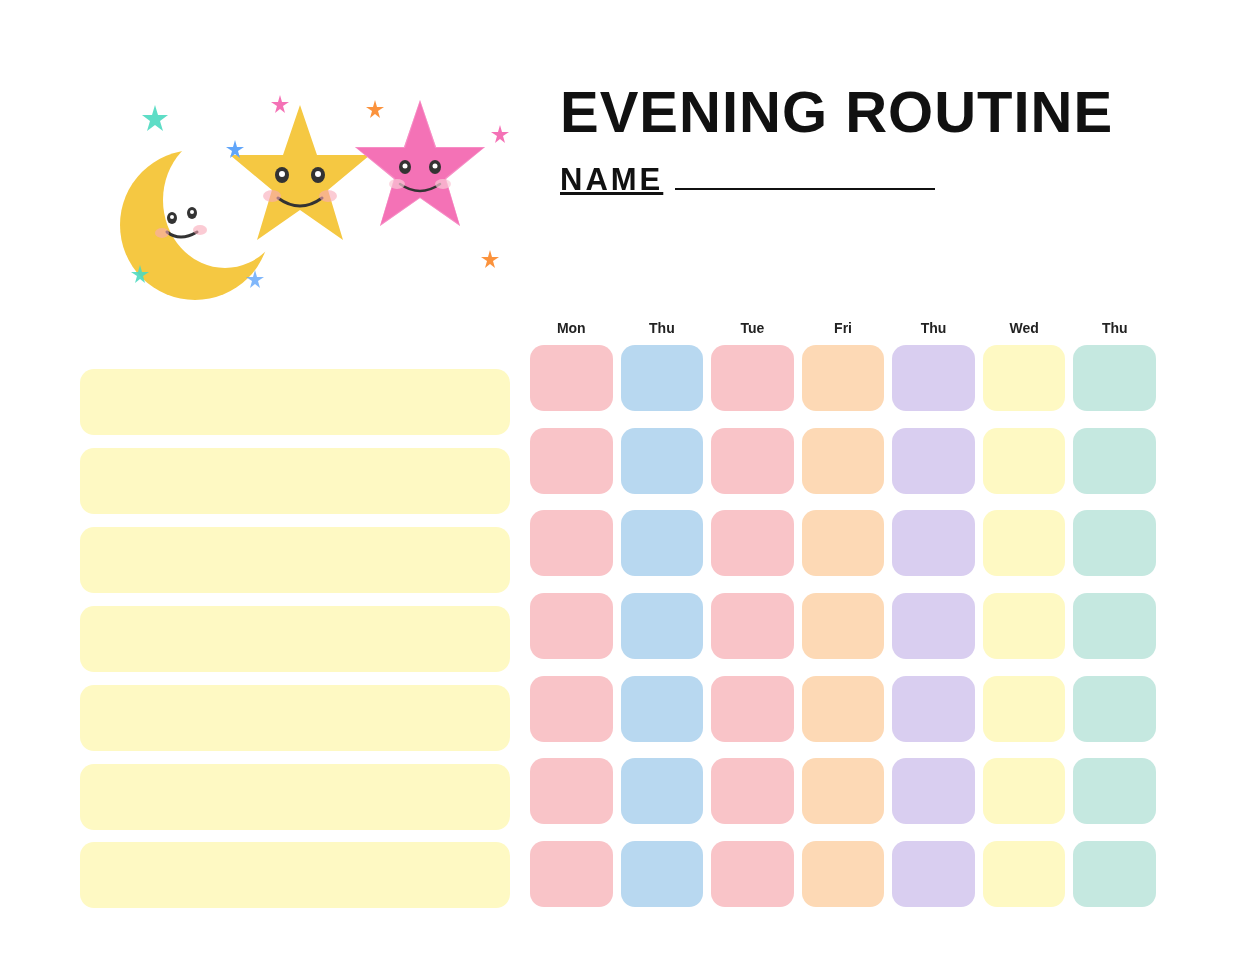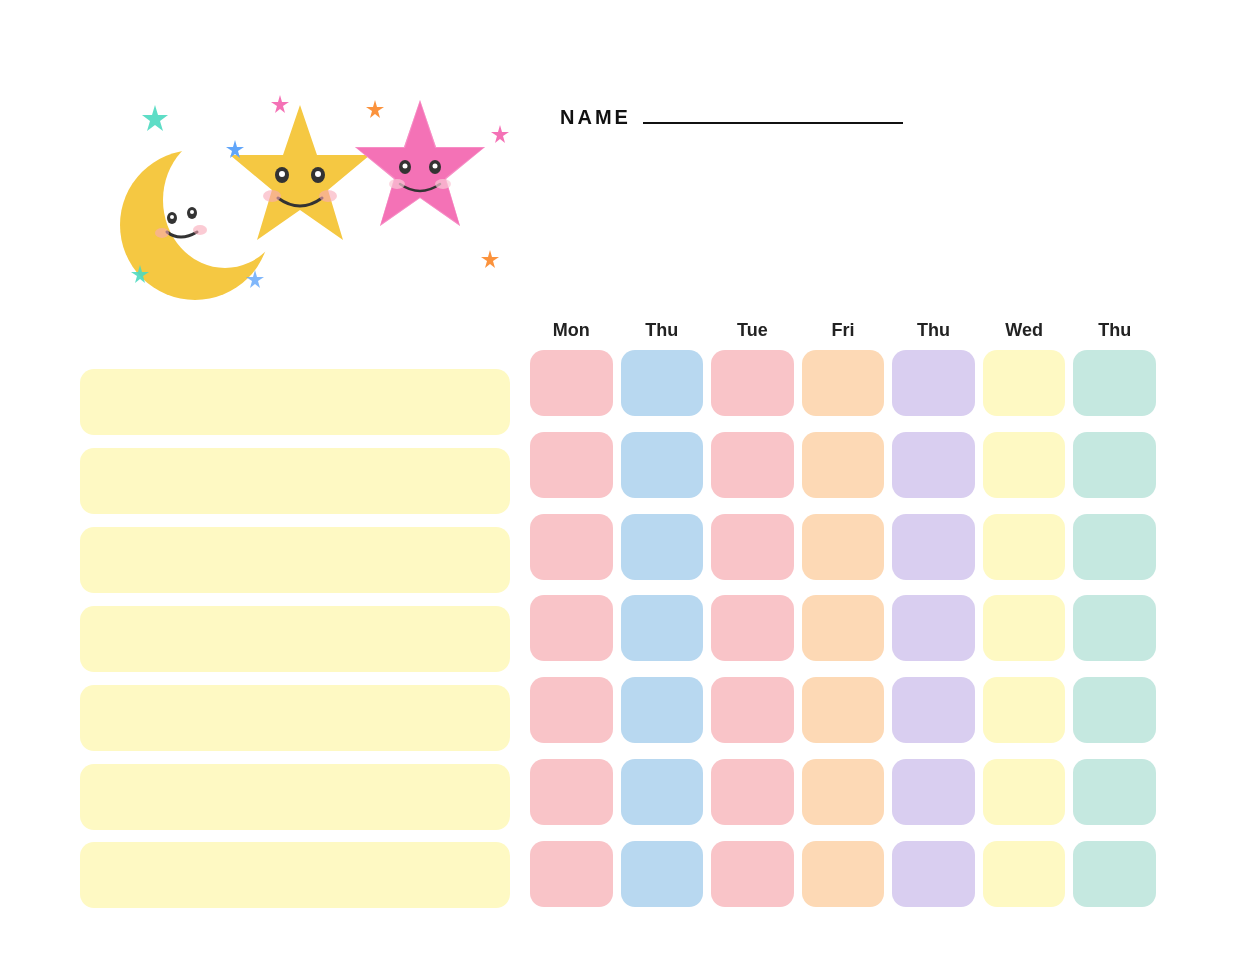--- a/index.html
+++ b/index.html
@@ -48,24 +48,25 @@
       line-height: 1.1;
       letter-spacing: 1px;
     }
     .name-row {
       display: flex;
       align-items: baseline;
       margin-top: 18px;
       gap: 12px;
     }
     .name-label {
-      font-size: 20px;
+      font-size: 31px;
       font-weight: 600;
       color: #111;
       letter-spacing: 3px;
+      text-decoration: underline;
     }
     .name-line {
       border-bottom: 2.5px solid #111;
       width: 260px;
       height: 26px;
     }
 
     
     .grid-section {
       display: flex;
@@ -97,21 +98,21 @@
     .days-header {
       display: flex;
       flex-direction: row;
       gap: 8px;
       margin-bottom: 6px;
       padding: 0 4px;
     }
     .day-label {
       flex: 1;
       text-align: center;
-      font-size: 18px;
+      font-size: 14px;
       font-weight: 600;
       color: #222;
     }
     .days-grid {
       display: flex;
       flex-direction: column;
       gap: 10px;
       flex: 1;
       justify-content: space-around;
     }
@@ -209,20 +210,21 @@
 
         <polygon points="420,55 422,62 429,62 423,66 425,73 420,69 415,73 417,66 411,62 418,62" fill="#F472B6"></polygon>
 
         <polygon points="410,180 412,187 419,187 413,191 415,198 410,194 405,198 407,191 401,187 408,187" fill="#FB923C"></polygon>
 
         <polygon points="175,200 177,207 184,207 178,211 180,218 175,214 170,218 172,211 166,207 173,207" fill="#60A5FA" opacity="0.8"></polygon>
       </svg>
     </div>
 
     <div class="header-right">
+      <h1 class="title">EVENING ROUTINE</h1>
       <div class="name-row">
         <span class="name-label">NAME</span>
         <div class="name-line"></div>
       </div>
     </div>
   </div>
 
   <div class="grid-section">
 
     <div class="tasks-column">

